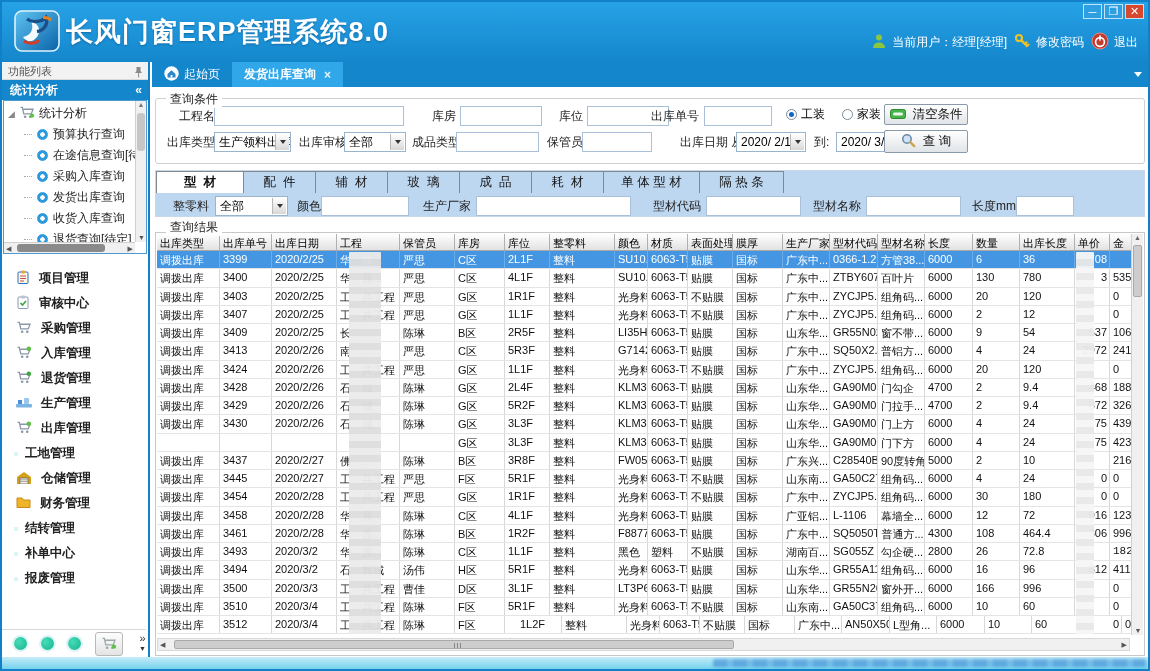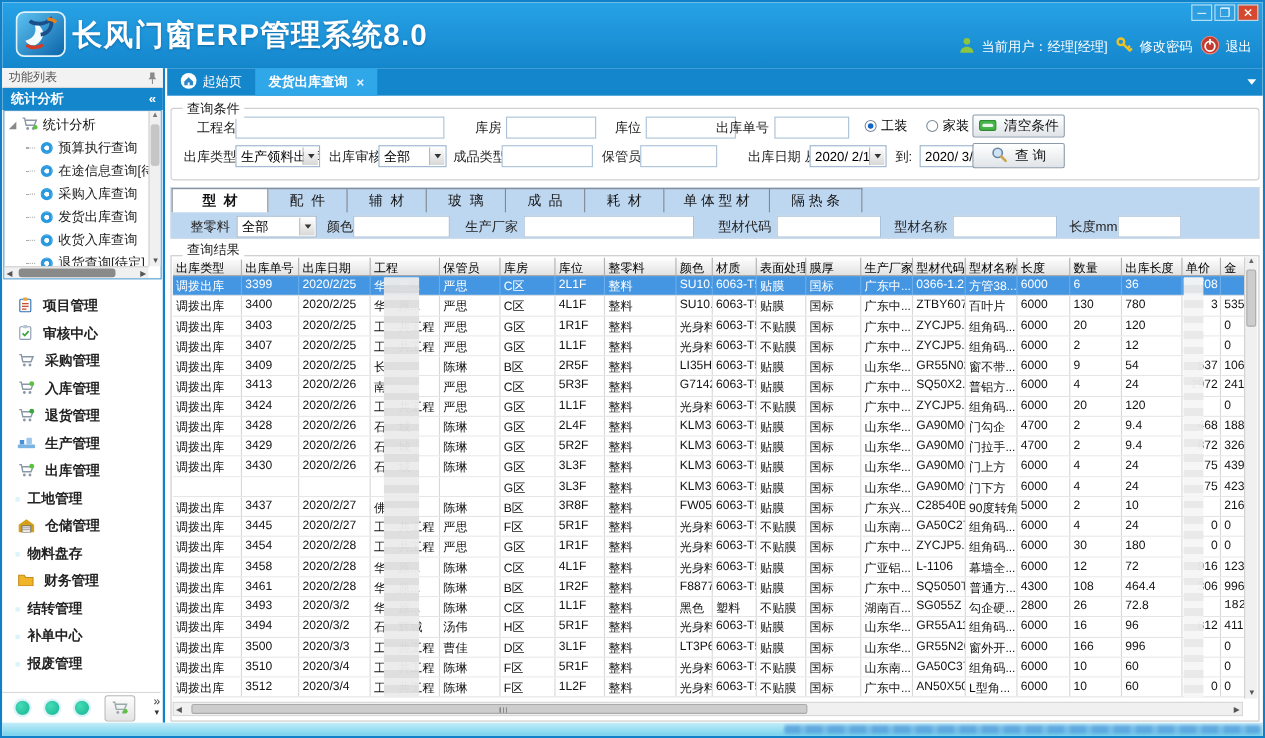--- a/index.html
+++ b/index.html
@@ -322,24 +322,20 @@
       </div>
       <div class="menu-item">
         <span><svg width="16" height="13">
             <path d="M1 6 8 1l7 5v7H1z" fill="#d4a017"></path>
             <rect x="4" y="7" width="8" height="6" fill="#f4f0e8" stroke="#666" stroke-width=".8"></rect>
             <path d="M4 8.8h8M4 10.5h8" stroke="#999" stroke-width=".8"></path>
           </svg></span>
         <span>仓储管理</span>
       </div>
       <div class="menu-item">
-        <span><span class="circle-teal"></span></span>
-        <span>物料盘存</span>
-      </div>
-      <div class="menu-item">
         <span><svg width="15" height="12">
             <path d="M1 2h5l1.5 2H14v7.5H1z" fill="#f0b429" stroke="#c88a1a"></path>
           </svg></span>
         <span>财务管理</span>
       </div>
       <div class="menu-item">
         <span><span class="circle-teal"></span></span>
         <span>结转管理</span>
       </div>
       <div class="menu-item">
@@ -957,21 +953,21 @@
             <div class="tcell num-right" style="width: 35px;"></div>
             <div class="tcell" style="flex: 1 1 0%;">0</div>
           </div>
           <div class="trow data">
             <div class="tcell" style="width: 63px;">调拨出库</div>
             <div class="tcell" style="width: 52px;">3512</div>
             <div class="tcell" style="width: 65px;">2020/3/4</div>
             <div class="tcell" style="width: 63px;">工　共工程</div>
             <div class="tcell" style="width: 55px;">陈琳</div>
             <div class="tcell" style="width: 50px;">F区</div>
-            <div class="tcell" style="width: 45px;">1L2F</div>
+            <div class="tcell" style="width: 45px; margin-left: 12px;">1L2F</div>
             <div class="tcell" style="width: 65px;">整料</div>
             <div class="tcell" style="width: 33px;">光身料</div>
             <div class="tcell" style="width: 40px;">6063-T5</div>
             <div class="tcell" style="width: 45px;">不贴膜</div>
             <div class="tcell" style="width: 50px;">国标</div>
             <div class="tcell" style="width: 47px;">广东中...</div>
             <div class="tcell" style="width: 48px;">AN50X50X2</div>
             <div class="tcell" style="width: 47px;">L型角...</div>
             <div class="tcell" style="width: 48px;">6000</div>
             <div class="tcell" style="width: 47px;">10</div>

